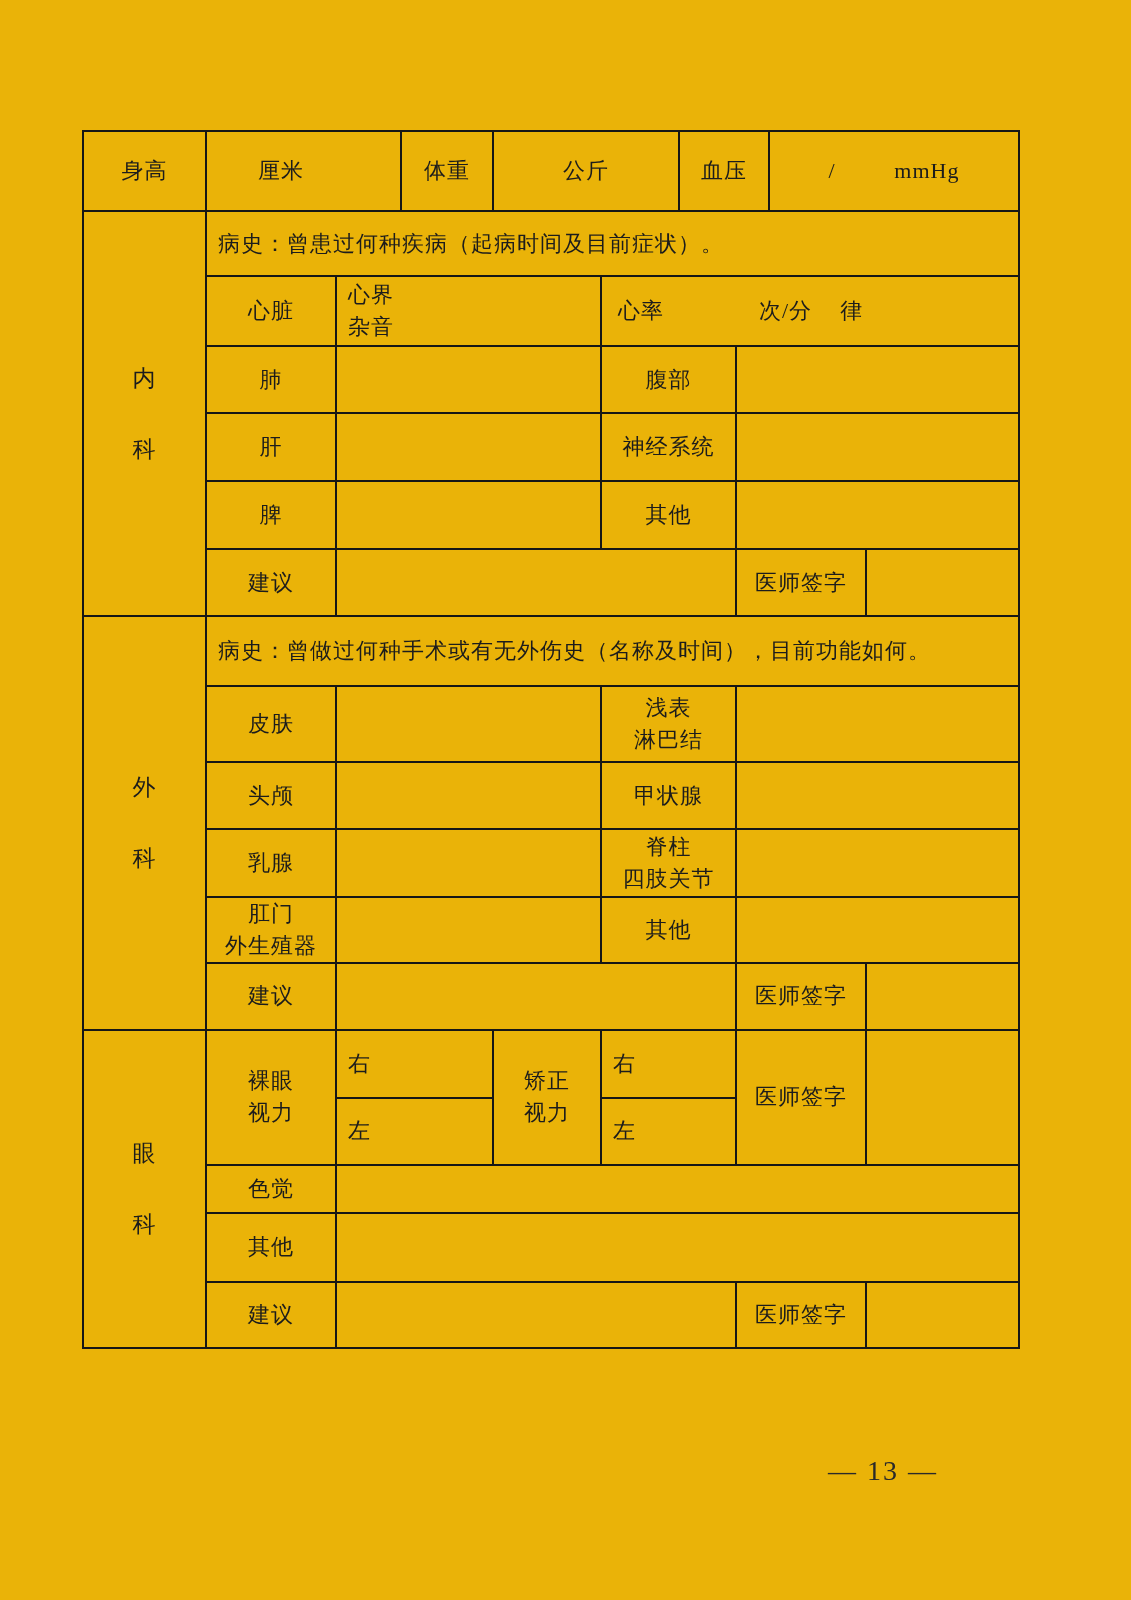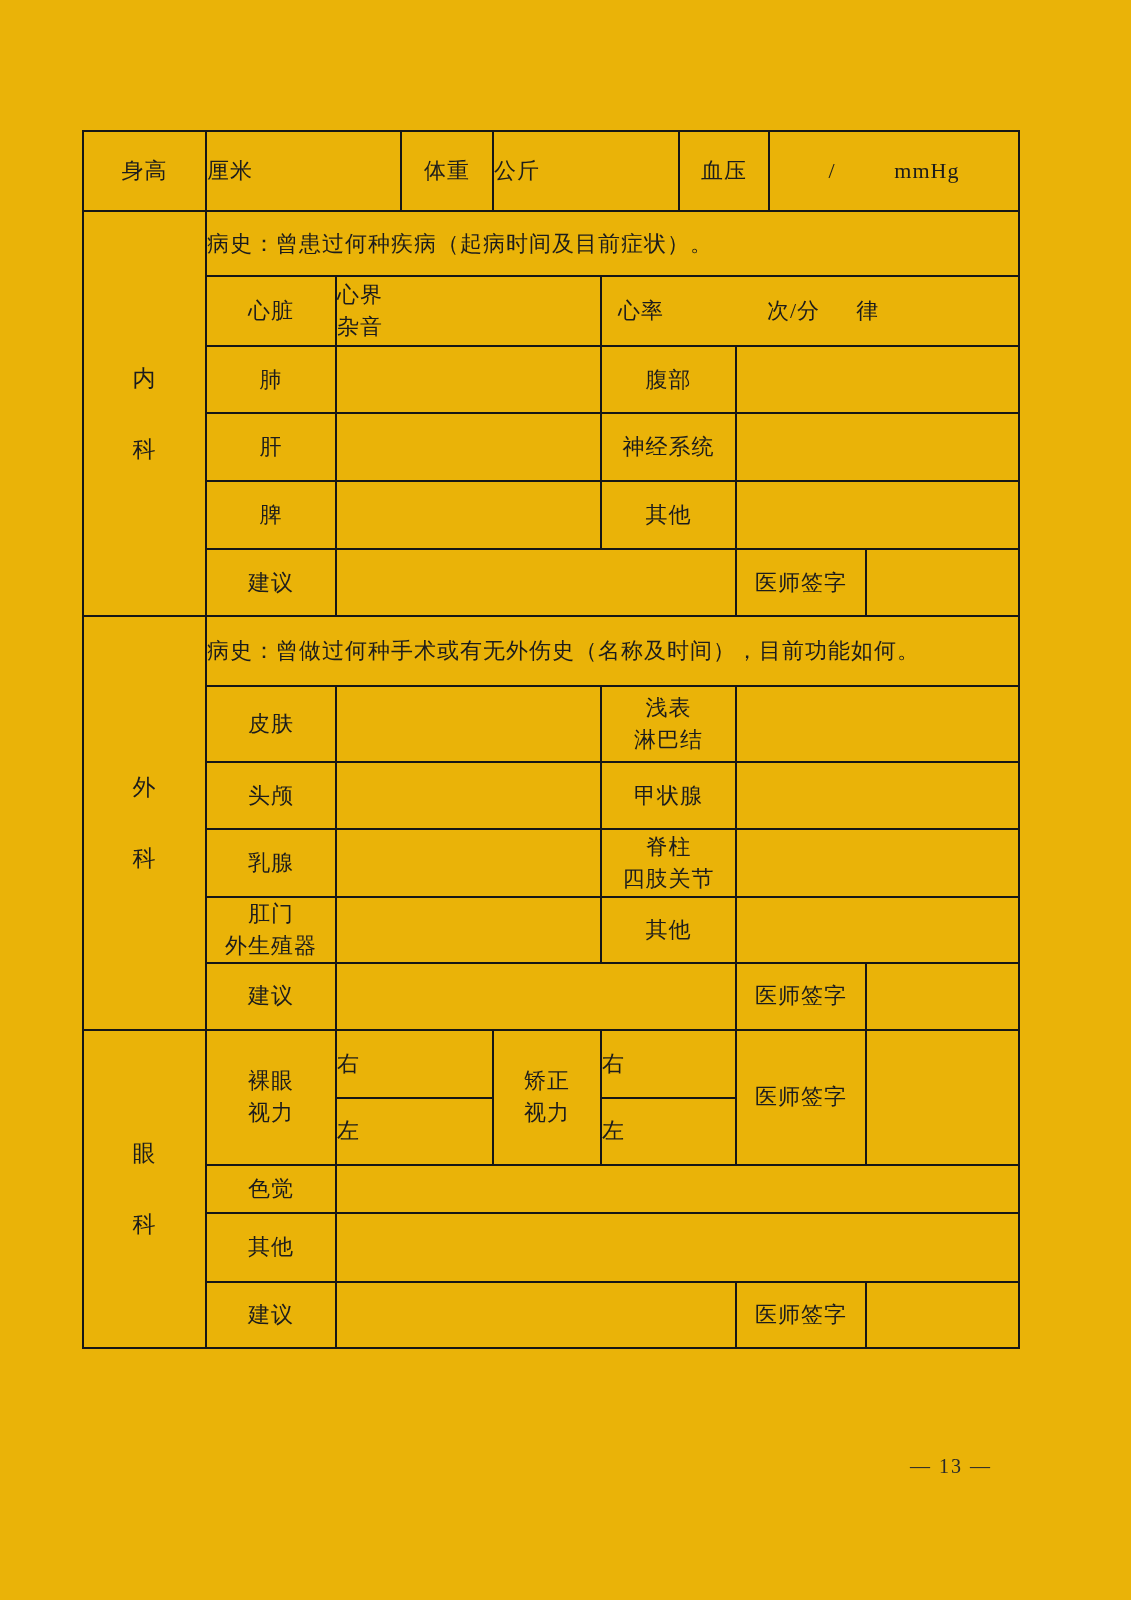--- a/index.html
+++ b/index.html
@@ -22,45 +22,44 @@
   }
   td {
     border:2px solid #161616;
     font-size:22px;
     letter-spacing:1px;
     text-align:center;
     vertical-align:middle;
     padding:0;
     overflow:hidden;
   }
-  td.al { text-align:left; }
-  td.ar { text-align:left; }
+  td.al { text-align:left; padding-left:11px; }
+  td.ar { text-align:center; }
   td.pr45 { padding-right:45px; }
   td.pr20 { }
   .blk { display:block; line-height:1.45; }
   td.section .vstack {
     display:flex; flex-direction:column;
     align-items:center; justify-content:center;
     gap:40px;
     font-size:23px;
   }
   td.bpunit .hstack {
     display:flex; justify-content:space-evenly; align-items:center;
   }
   td.hrcell .hstack {
     display:flex; align-items:center;
     padding-left:16px;
-    gap:8px;
   }
   .hr-unit { margin-left:95px; }
   .hr-rhythm { margin-left:28px; }
   .pagenum {
     position:absolute;
-    left:910px; top:1455px;
-    font-size:20px;
+    left:828px; top:1455px;
+    font-size:28px;
     letter-spacing:2px;
     color:#2a2a2a;
   }
 </style>
 </head>
 <body>
 
 <div class="page">
 
   <table class="form">

